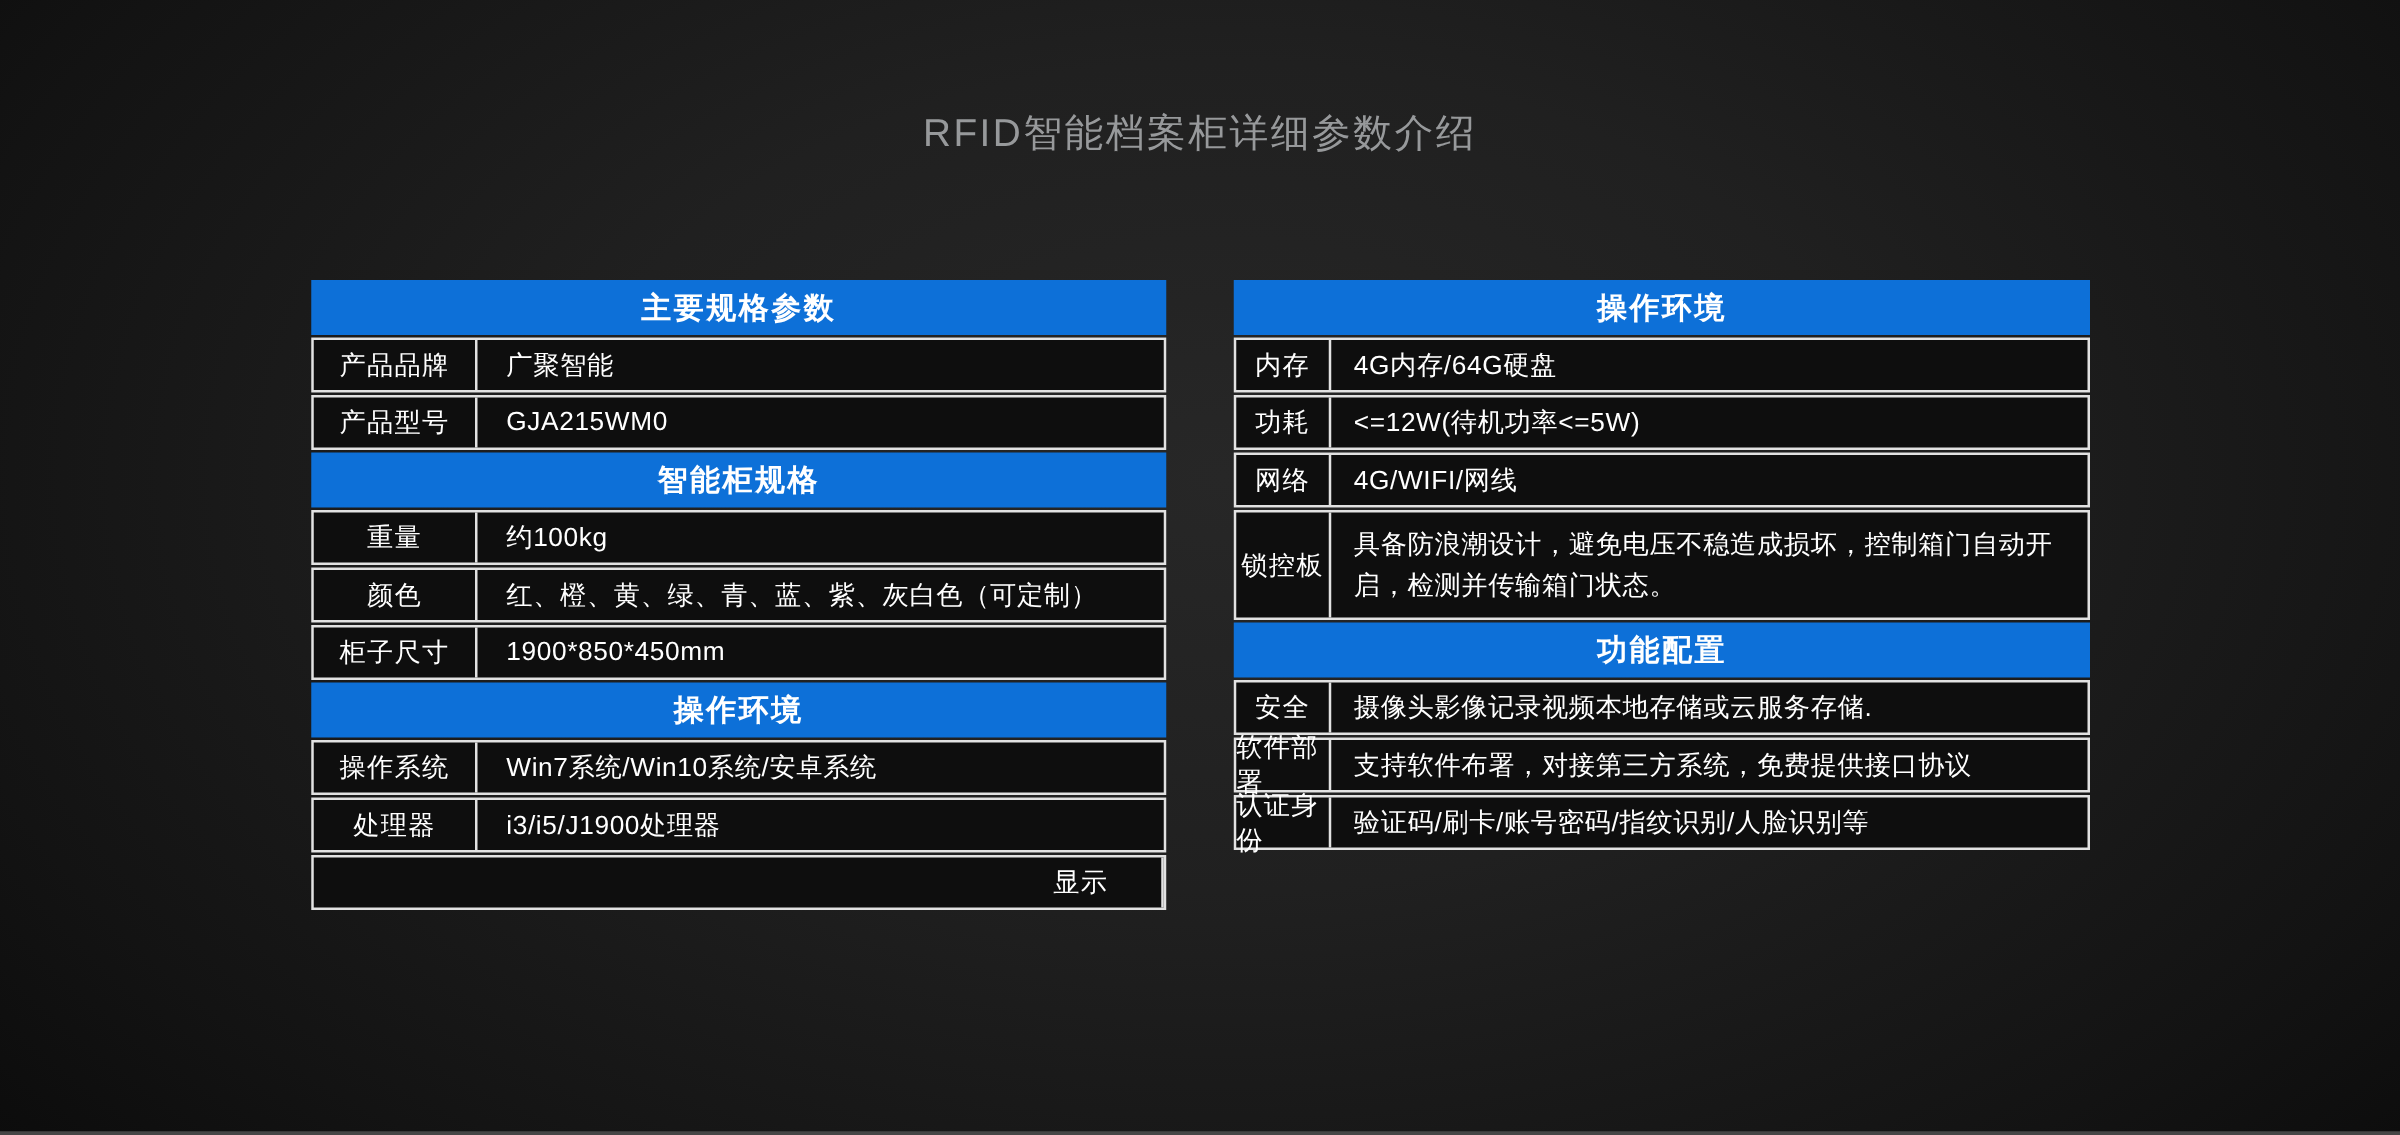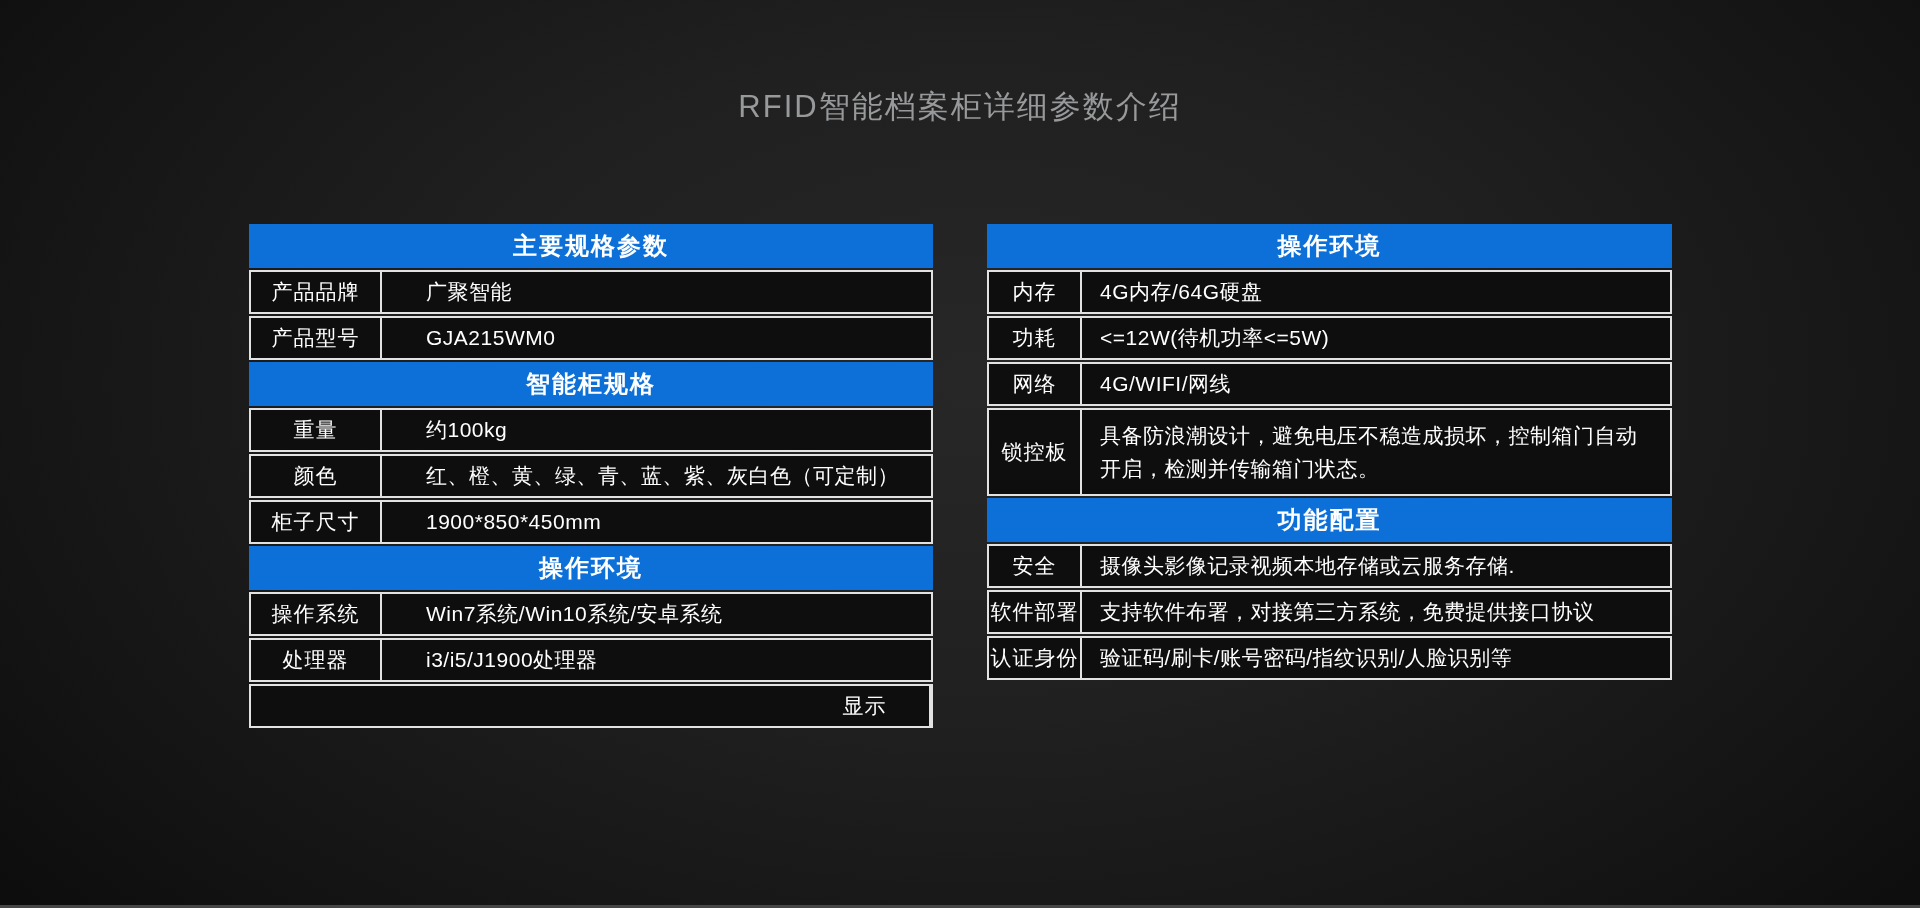--- a/index.html
+++ b/index.html
@@ -67,31 +67,31 @@
     border-right: 2px solid var(--border_light, #e2e2e2);
     display: flex;
     align-items: center;
     justify-content: center;
     color: #ffffff;
     font-size: 21px;
     letter-spacing: 1px;
     flex-shrink: 0;
   }
   .t-left  .cell-label { width: 131px; }
-  .t-right .cell-label { width: 93px; }
+  .t-right .cell-label { width: 76px; }
 
   .cell-value {
     flex: 1;
     display: flex;
     align-items: center;
     color: #ffffff;
     font-size: 21px;
     letter-spacing: 0.5px;
   }
-  .t-left  .cell-value { padding-left: 44px; }
+  .t-left  .cell-value { padding-left: 23px; }
   .t-right .cell-value { padding-left: 18px; }
   .row.tall .cell-value {
     line-height: 33px;
     padding-right: 12px;
   }
   .bottom-strip {
     position: absolute;
     left: 0;
     bottom: 0;
     width: 100%;

